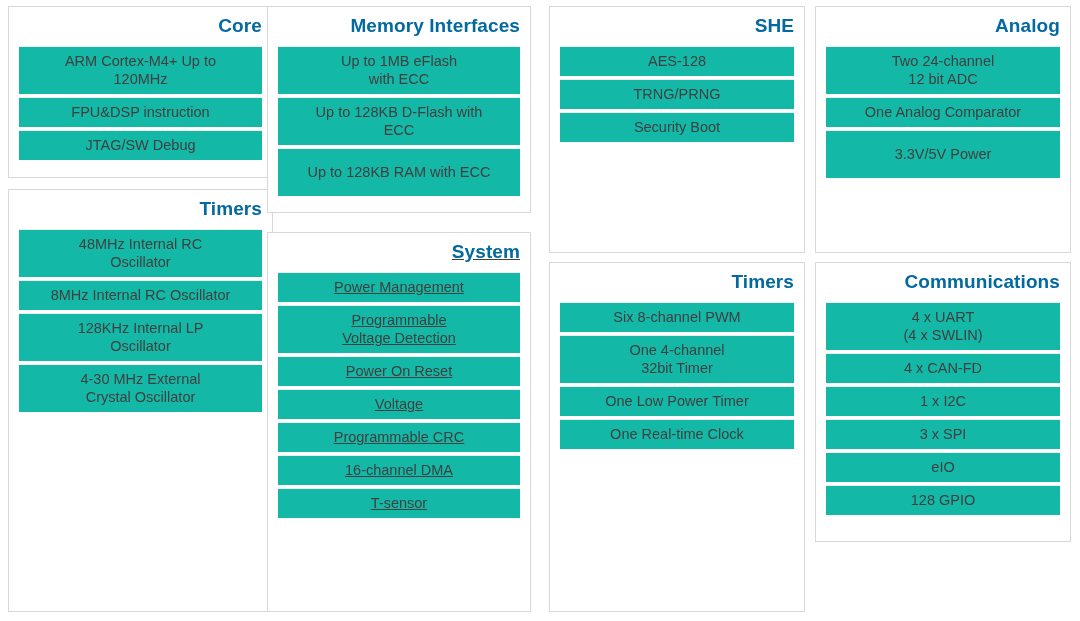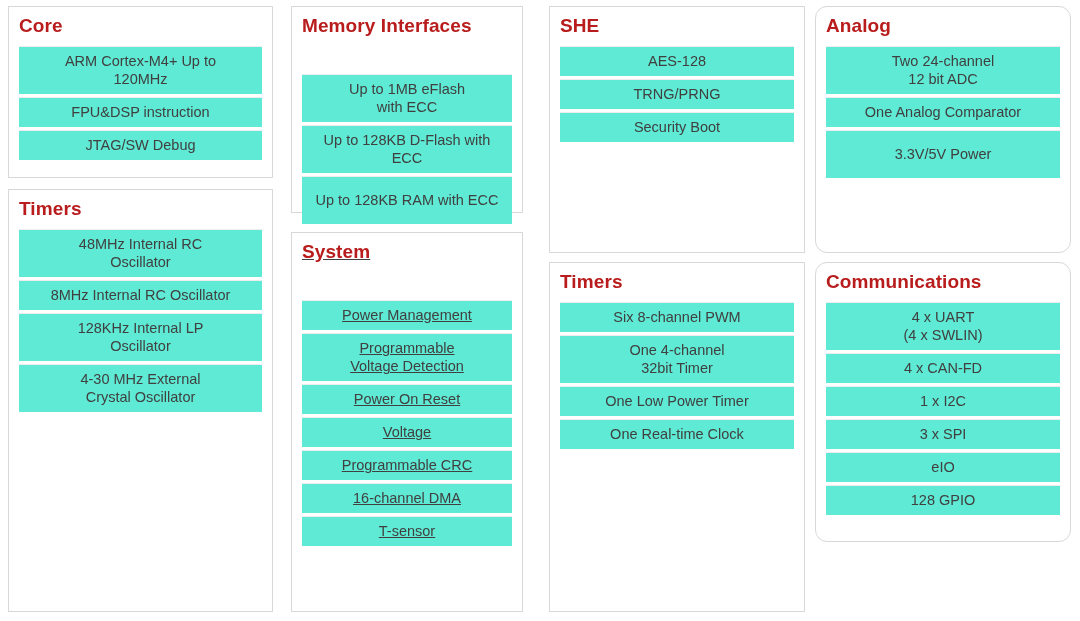--- a/index.html
+++ b/index.html
@@ -24,53 +24,53 @@
     box-sizing: border-box;
     background: #ffffff;
     border: 1px solid #d8d8d8;
     padding: 0 10px;
     display: flex;
     flex-direction: column;
   }
   .panel-title {
     font-size: 19px;
     font-weight: bold;
-    color: #b91c1c;
-    text-align: left;
+    color: #0369a1;
+    text-align: right;
     line-height: 1.15;
     padding: 8px 0 9px 0;
     letter-spacing: 0.1px;
   }
   .items {
     display: flex;
     flex-direction: column;
     gap: 3px;
   }
   .item {
-    background: #5eead4;
+    background: #14b8a6;
     border-top: 1px solid #ededed;
     color: #404040;
     font-size: 14.5px;
     line-height: 1.28;
     text-align: center;
     display: flex;
     align-items: center;
     justify-content: center;
     box-sizing: border-box;
     padding: 5px 4px;
     white-space: pre-line;
   }
   .item.h1 { height: 30px; }
   .item.h2 { height: 48px; }
 
   
   .col1 { left: 8px;   width: 265px; }
-  .col2 { left: 291px; width: 232px; gap: 28px; }
+  .col2 { left: 267px; width: 264px; }
   .col3 { left: 549px; width: 256px; }
-  .col4 { left: 815px; width: 256px; border-radius: 12px; }
+  .col4 { left: 815px; width: 256px; }
 
   #panel-core      { top: 6px;   height: 172px; }
   #panel-clocks    { top: 189px; height: 423px; }
   #panel-memory    { top: 6px;   height: 207px; }
   #panel-system    { top: 232px; height: 380px; text-decoration: underline; }
   #panel-she       { top: 6px;   height: 247px; }
   #panel-timers    { top: 262px; height: 350px; }
   #panel-analog    { top: 6px;   height: 247px; }
   #panel-comms     { top: 262px; height: 280px; }
 </style>

